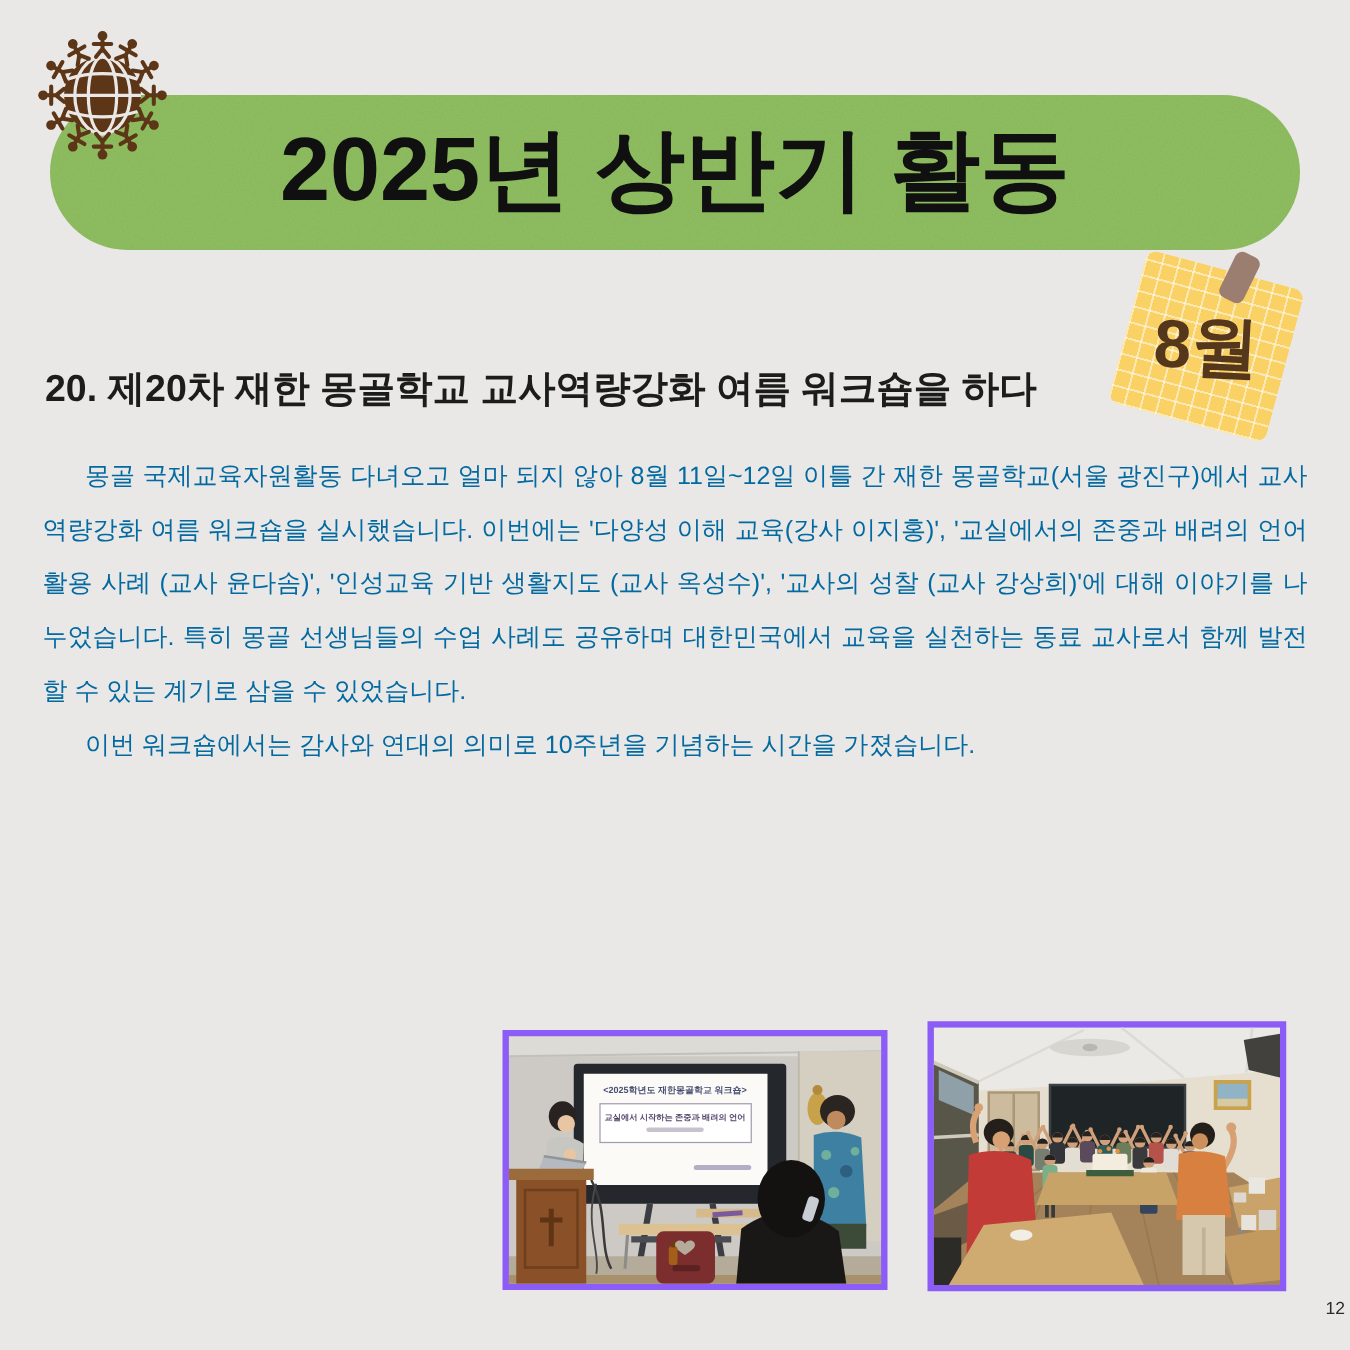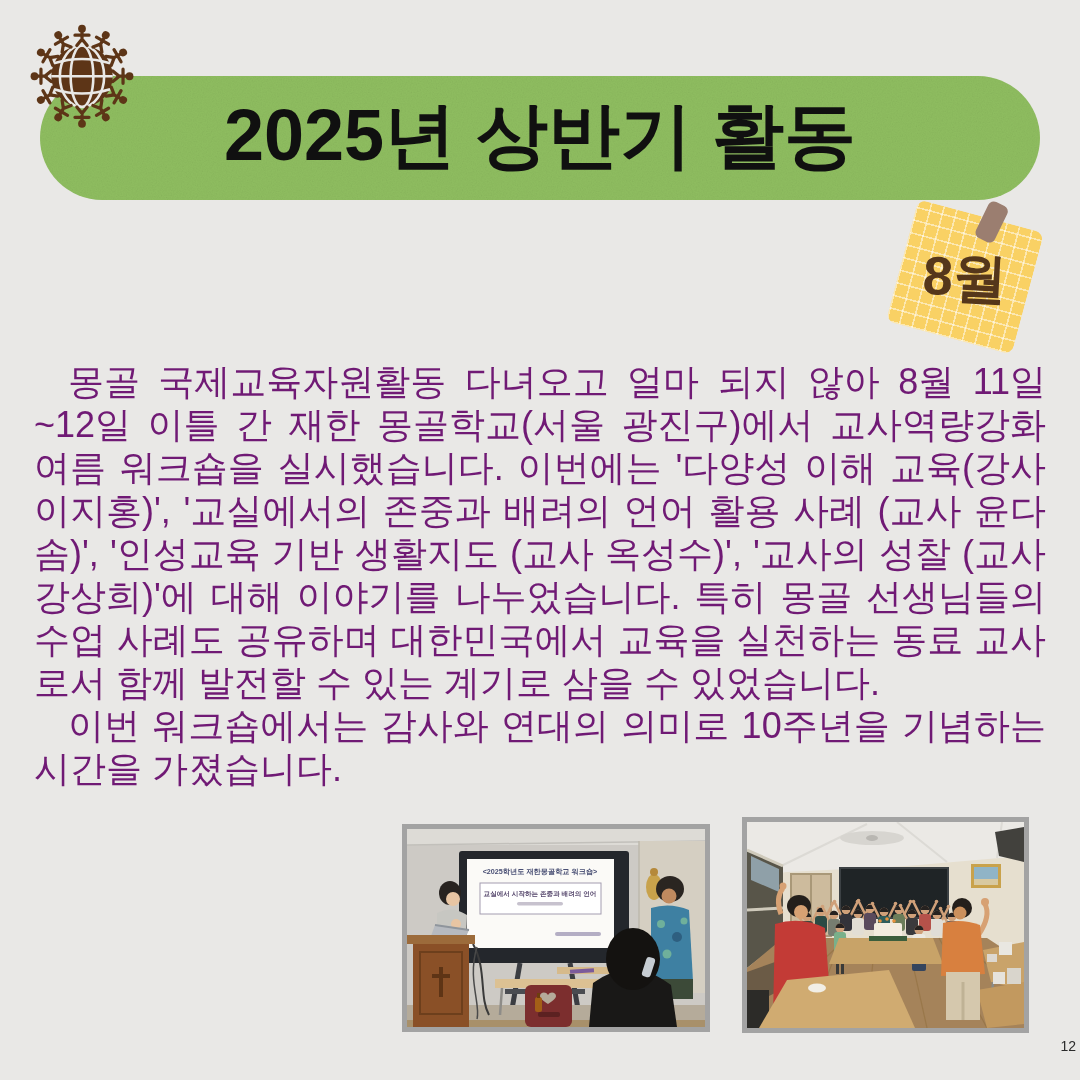--- a/index.html
+++ b/index.html
@@ -49,27 +49,27 @@
     font-size:54px;font-weight:900;color:#55371b;line-height:1;
   }
 
   
   .heading{
     position:absolute;left:36px;top:291px;width:1010px;
     font-size:30px;font-weight:700;color:#1c1c1c;white-space:nowrap;
   }
   .article{
     position:absolute;left:34px;top:360px;width:1012px;
-    font-size:36px;line-height:43px;color:#701a75;
+    font-size:20px;line-height:43px;color:#0369a1;
     text-align:justify;
   }
   .article p{margin:0;text-indent:34px;}
 
   
-  .photo{position:absolute;background:#a3a3a3;padding:5px;box-sizing:content-box;line-height:0;}
+  .photo{position:absolute;background:#8b5cf6;padding:5px;box-sizing:content-box;line-height:0;}
   .photo svg{display:block;}
   #photo1{left:402px;top:824px;}
   #photo1 svg{filter:blur(.45px);}
   #photo2{left:742px;top:817px;}
   #photo2 svg{filter:blur(.6px);}
 
   .page-num{
     position:absolute;right:26px;top:1038px;
     font-size:14px;color:#2b2b2b;
   }
@@ -117,20 +117,21 @@
     <use href="#lperson" transform="rotate(270 50 53)"></use>
     <use href="#lperson" transform="rotate(300 50 53)"></use>
     <use href="#lperson" transform="rotate(330 50 53)"></use>
   </svg>
 
   <div class="note">
     <div class="note-tape"></div>
     <div class="note-label">8월</div>
   </div>
 
+  <div class="heading">20. 제20차 재한 몽골학교 교사역량강화 여름 워크숍을 하다</div>
 
   <div class="article">
     <p>몽골 국제교육자원활동 다녀오고 얼마 되지 않아 8월 11일~12일 이틀 간 재한 몽골학교(서울 광진구)에서 교사역량강화 여름 워크숍을 실시했습니다. 이번에는 '다양성 이해 교육(강사 이지홍)', '교실에서의 존중과 배려의 언어 활용 사례 (교사 윤다솜)', '인성교육 기반 생활지도 (교사 옥성수)', '교사의 성찰 (교사 강상희)'에 대해 이야기를 나누었습니다. 특히 몽골 선생님들의 수업 사례도 공유하며 대한민국에서 교육을 실천하는 동료 교사로서 함께 발전할 수 있는 계기로 삼을 수 있었습니다.</p>
     <p>이번 워크숍에서는 감사와 연대의 의미로 10주년을 기념하는 시간을 가졌습니다.</p>
   </div>
 
   <div class="photo" id="photo1">
     <svg viewBox="0 0 298 198" width="298" height="198">
 
       <rect width="298" height="198" fill="#cdcac5"></rect>

